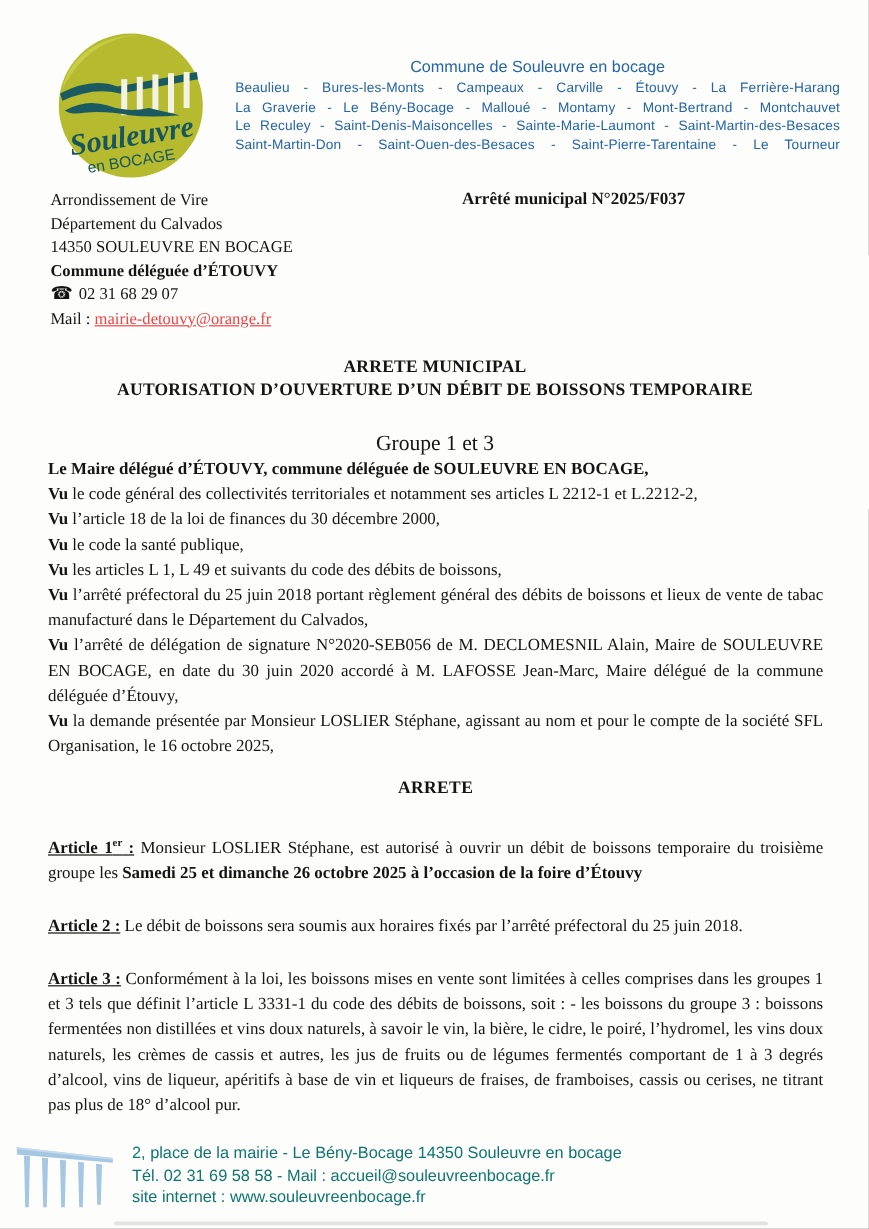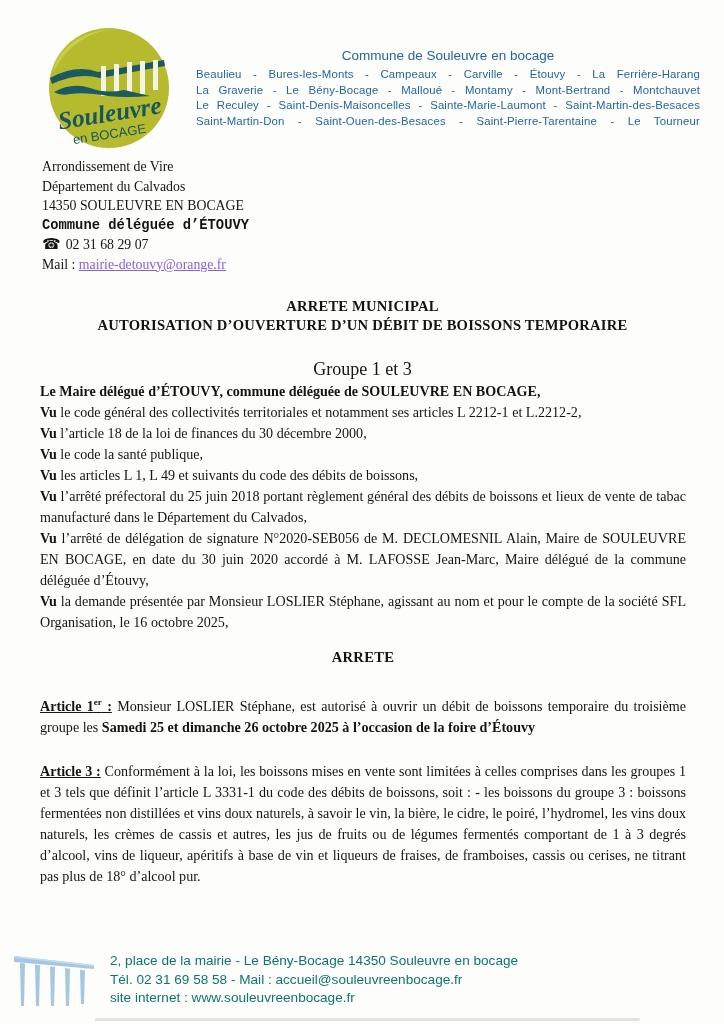--- a/index.html
+++ b/index.html
@@ -22,23 +22,23 @@
     font-family: "Liberation Sans", sans-serif; color: #2565a8;
   }
   .commune-title { text-align: center; font-size: 13.5px; font-weight: 500; margin-bottom: 4px; }
   .commune-line {
     font-size: 11.4px; line-height: 15.5px; font-weight: 500;
     text-align: justify; text-align-last: justify; letter-spacing: 0.15px;
   }
 
   
   .sender { position: absolute; left: 42px; top: 157px; font-size: 13.8px; line-height: 19.5px; }
-  .sender .bold { font-weight: bold; font-family: Liberation Mono, monospace; }
+  .sender .bold { font-weight: bold; }
   .phone-row .glyph { font-size: 15px; margin-right: 5px; }
-  .mail-link { color: #8b5cf6; text-decoration: underline; }
+  .mail-link { color: #ef4444; text-decoration: underline; }
   .reference { position: absolute; left: 385px; top: 158px; font-size: 14.2px; font-weight: bold; }
 
   
   .doc-title { position: absolute; left: 40px; top: 297px; width: 645px; text-align: center; }
   .doc-title .t1, .doc-title .t2 { font-weight: bold; font-size: 14.6px; line-height: 19px; letter-spacing: 0.2px; }
   .doc-group { margin-top: 24px; font-size: 18px; font-weight: normal; }
 
   
   .body-block { position: absolute; left: 40px; top: 381px; width: 646px; font-size: 14.1px; line-height: 21px; text-align: justify; }
   .intro { font-weight: bold; }
@@ -93,20 +93,21 @@
 
   <div class="sender">
     <div>Arrondissement de Vire</div>
     <div>Département du Calvados</div>
     <div>14350 SOULEUVRE EN BOCAGE</div>
     <div class="bold">Commune déléguée d’ÉTOUVY</div>
     <div class="phone-row"><span class="glyph">☎</span><span>02 31 68 29 07</span></div>
     <div><span>Mail : </span><a class="mail-link" href="#">mairie-detouvy@orange.fr</a></div>
   </div>
 
+  <div class="reference">Arrêté municipal N°2025/F037</div>
 
   <div class="doc-title">
     <div class="t1">ARRETE MUNICIPAL</div>
     <div class="t2">AUTORISATION D’OUVERTURE D’UN DÉBIT DE BOISSONS TEMPORAIRE</div>
     <div class="doc-group">Groupe 1 et 3</div>
   </div>
 
   <div class="body-block">
     <div class="intro">Le Maire délégué d’ÉTOUVY, commune déléguée de SOULEUVRE EN BOCAGE,</div>
 
@@ -117,20 +118,23 @@
     <div class="vu-item"><b>Vu</b><span> l’arrêté préfectoral du 25 juin 2018 portant règlement général des débits de boissons et lieux de vente de tabac manufacturé dans le Département du Calvados,</span></div>
     <div class="vu-item"><b>Vu</b><span> l’arrêté de délégation de signature N°2020-SEB056 de M. DECLOMESNIL Alain, Maire de SOULEUVRE EN BOCAGE, en date du 30 juin 2020 accordé à M. LAFOSSE Jean-Marc, Maire délégué de la commune déléguée d’Étouvy,</span></div>
     <div class="vu-item"><b>Vu</b><span> la demande présentée par Monsieur LOSLIER Stéphane, agissant au nom et pour le compte de la société SFL Organisation, le 16 octobre 2025,</span></div>
 
     <div class="decree-heading">ARRETE</div>
 
     <div class="article">
       <span class="label"><span>Article 1</span><sup>er</sup><span> :</span></span><span> Monsieur LOSLIER Stéphane, est autorisé à ouvrir un débit de boissons temporaire du troisième groupe les </span><span class="bold-run">Samedi 25 et dimanche 26 octobre 2025 à l’occasion de la foire d’Étouvy</span>
     </div>
 
+    <div class="article">
+      <span class="label"><span>Article 2</span><span> :</span></span><span> Le débit de boissons sera soumis aux horaires fixés par l’arrêté préfectoral du 25 juin 2018.</span>
+    </div>
 
     <div class="article">
       <span class="label"><span>Article 3</span><span> :</span></span><span> Conformément à la loi, les boissons mises en vente sont limitées à celles comprises dans les groupes 1 et 3 tels que définit l’article L 3331-1 du code des débits de boissons, soit : - les boissons du groupe 3 : boissons fermentées non distillées et vins doux naturels, à savoir le vin, la bière, le cidre, le poiré, l’hydromel, les vins doux naturels, les crèmes de cassis et autres, les jus de fruits ou de légumes fermentés comportant de 1 à 3 degrés d’alcool, vins de liqueur, apéritifs à base de vin et liqueurs de fraises, de framboises, cassis ou cerises, ne titrant pas plus de 18° d’alcool pur.</span>
     </div>
   </div>
 
   <div class="footer">
     <svg class="footer-icon" viewBox="0 0 84 64">
       <polygon points="2,8 82,17 82,21 2,14" fill="#a6c7e1"></polygon>
       <polygon points="2,8 82,17 82,18.5 2,9.5" fill="#c3dbee"></polygon>

